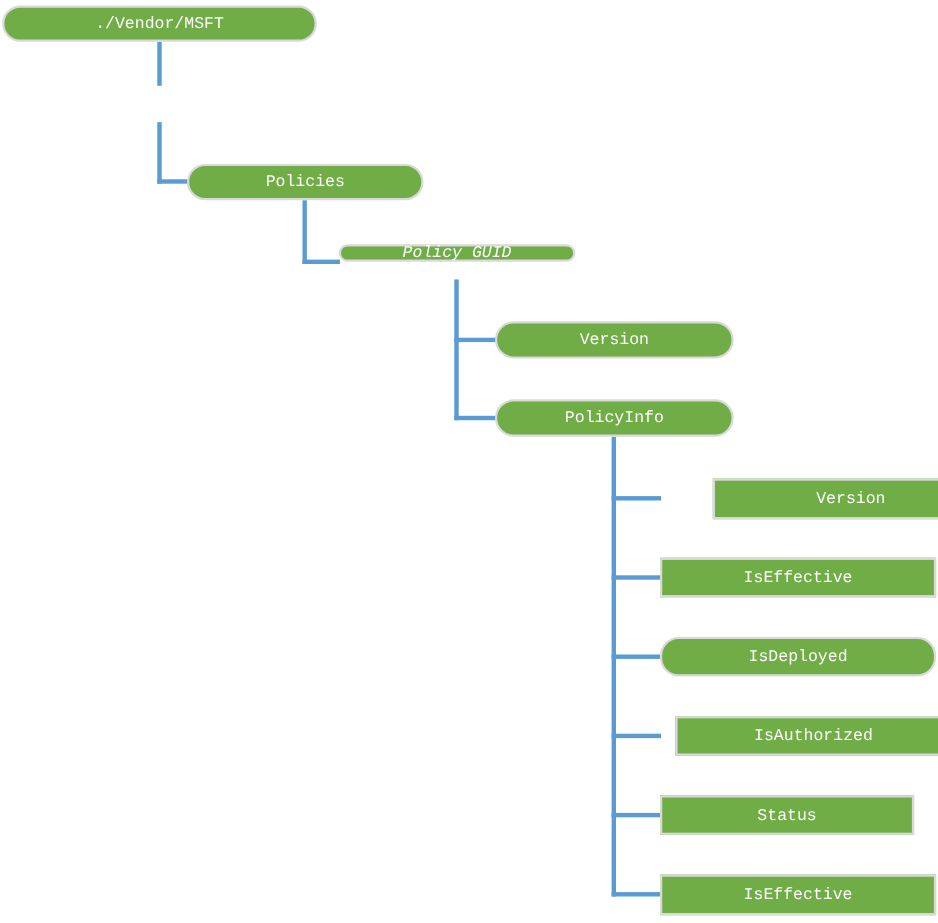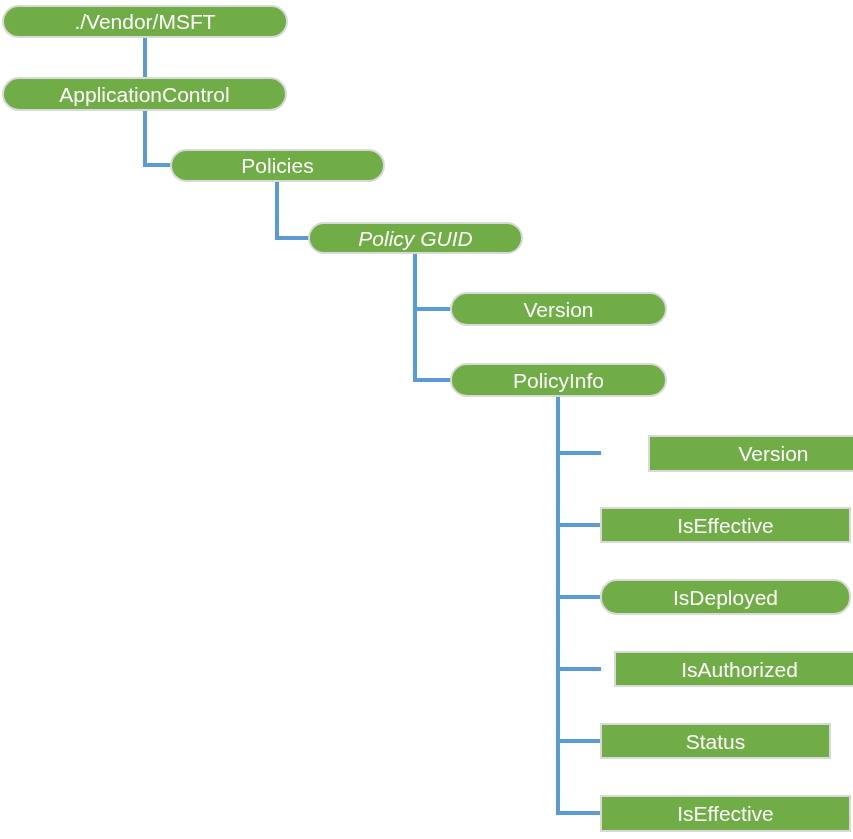--- a/index.html
+++ b/index.html
@@ -16,44 +16,45 @@
     overflow: hidden;
   }
   .node {
     position: absolute;
     box-sizing: border-box;
     background: var(--node-fill, #70AD47);
     color: var(--text, #FFFFFF);
     display: flex;
     align-items: center;
     justify-content: center;
-    font-size: 21px;
+    font-size: 15px;
     line-height: 1;
     white-space: nowrap;
+    font-family: Liberation Mono, monospace;
   }
   .pill {
     border: 2px solid var(--node-border, #D9D9D9);
     border-radius: 18px;
   }
   .rect {
     border: 2px solid var(--node-border, #D9D9D9);
     border-radius: 0;
   }
   .italic { font-style: italic; }
 
   .conn {
     position: absolute;
     background: var(--connector, #5B9BD5);
   }
 
   
   #n-vendor       { left:   2px; top:   5px; width: 286px; height: 33px; }
   #n-appcontrol   { left:   2px; top:  77px; width: 285px; height: 34px; }
   #n-policies     { left: 170px; top: 149px; width: 215px; height: 33px; }
-  #n-policyguid   { left: 308px; top: 222px; width: 215px; height: 32px; }
+  #n-policyguid   { left: 308px; top: 222px; width: 215px; height: 16px; }
   #n-policy       { left: 450px; top: 292px; width: 217px; height: 34px; }
   #n-policyinfo   { left: 450px; top: 363px; width: 217px; height: 34px; }
   #n-version      { left: 600px; top: 435px; width: 251px; height: 37px; margin-left: 48px; }
   #n-iseffective  { left: 600px; top: 507px; width: 251px; height: 36px; }
   #n-isdeployed   { left: 600px; top: 579px; width: 251px; height: 36px; border-radius: 17px; }
   #n-isauthorized { left: 614px; top: 651px; width: 251px; height: 36px; }
   #n-status       { left: 600px; top: 723px; width: 231px; height: 36px; }
   #n-friendlyname { left: 600px; top: 795px; width: 251px; height: 37px; }
 
   
@@ -88,21 +89,20 @@
   <div class="conn" id="c4h2"></div>
   <div class="conn" id="c5v"></div>
   <div class="conn" id="c5h1"></div>
   <div class="conn" id="c5h2"></div>
   <div class="conn" id="c5h3"></div>
   <div class="conn" id="c5h4"></div>
   <div class="conn" id="c5h5"></div>
   <div class="conn" id="c5h6"></div>
 
   <div class="node pill" id="n-vendor">./Vendor/MSFT</div>
-  <div class="node pill" id="n-appcontrol">ApplicationControl</div>
   <div class="node pill" id="n-policies">Policies</div>
   <div class="node pill italic" id="n-policyguid">Policy GUID</div>
   <div class="node pill" id="n-policy">Version</div>
   <div class="node pill" id="n-policyinfo">PolicyInfo</div>
   <div class="node rect" id="n-version">Version</div>
   <div class="node rect" id="n-iseffective">IsEffective</div>
   <div class="node rect" id="n-isdeployed">IsDeployed</div>
   <div class="node rect" id="n-isauthorized">IsAuthorized</div>
   <div class="node rect" id="n-status">Status</div>
   <div class="node rect" id="n-friendlyname">IsEffective</div>

